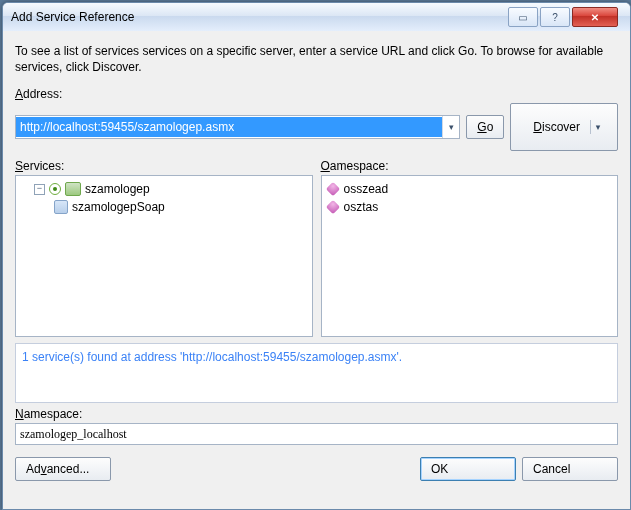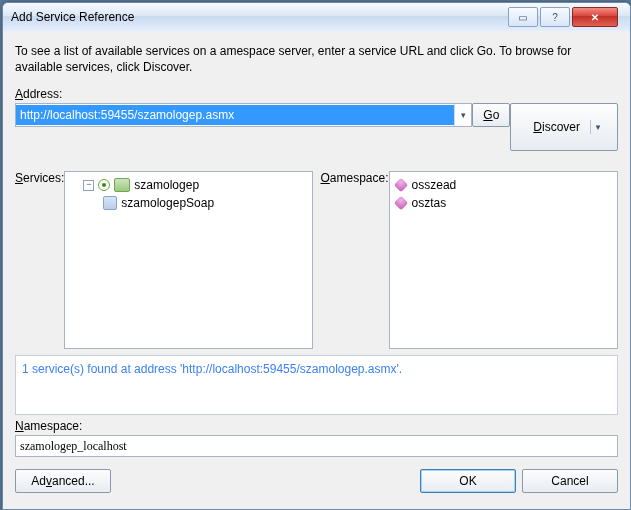--- a/index.html
+++ b/index.html
@@ -6,63 +6,63 @@
 body{font-family:"Segoe UI",Tahoma,sans-serif;font-size:12px;color:#000}
 .window{position:relative;width:627px;height:506px;margin:2px;background:#f0f0f0;border:1px solid #6b8aab;box-shadow:0 0 4px rgba(0,0,0,.4);border-radius:6px 6px 0 0;overflow:hidden}
 .titlebar{height:28px;background:linear-gradient(#f7fbff,#dce7f5 45%,#c9d9ee 46%,#e4eefc);display:flex;align-items:center;padding:0 12px 0 8px;border-bottom:1px solid #9fb6d4}
 .titlebar .title{flex:1;font-size:12px}
 .tbtn{width:28px;height:18px;margin-left:2px;border:1px solid #8aa3c4;border-radius:2px;background:linear-gradient(#f8fbff,#d9e6f7);display:flex;align-items:center;justify-content:center;font-size:10px;color:#3b506b}
 .tbtn.close{width:44px;background:linear-gradient(#f08d82,#d9443a 45%,#c13026 46%,#e36054);border-color:#8a2a22;color:#fff;font-weight:bold}
 .client{position:absolute;top:28px;left:0;right:0;bottom:0;padding:12px 12px 10px 12px;background:#f0f0f0}
 .intro{font-size:12px;line-height:1.35;margin-bottom:12px}
 .seclabel{font-size:12px;margin-bottom:2px}
 .underline{text-decoration:underline}
-.row{display:flex;align-items:flex-start;margin-bottom:20px}
+.row{display:flex;gap:6px;align-items:center;margin-bottom:8px}
 .combo{flex:1;height:22px;border:1px solid #a6b4c6;background:#fff;display:flex;align-items:center;position:relative}
 .combo .val{flex:1;padding:0 4px;background:#3399ff;color:#fff;height:20px;line-height:20px}
 .combo .drop{width:16px;height:100%;display:flex;align-items:center;justify-content:center;color:#3b506b;border-left:1px solid #d0d8e4}
 .btn{height:22px;border:1px solid #8a98ab;border-radius:2px;background:linear-gradient(#fdfdfd,#e8ecf1);padding:0 10px;font-size:12px;display:inline-flex;align-items:center;cursor:default}
 .btn.split{display:inline-flex;padding:12px}
 .btn.split .lbl{padding:0 10px;border-right:1px solid #b8c2d0}
 .btn.split .caret{width:14px;display:flex;align-items:center;justify-content:center;color:#3b506b}
 .btn.default{border-color:#3c7fb1;box-shadow:0 0 0 1px #a5d3ff inset}
 .cols{display:flex;gap:8px;height:178px;margin-bottom:6px}
-.panel{flex:1;display:flex;flex-direction:row}
+.panel{flex:1;display:flex;flex-direction:column}
 .panel .lbl{font-size:12px;margin-bottom:2px}
 .listbox{flex:1;border:1px solid #a6b4c6;background:#fff;padding:4px;overflow:auto}
 .node{display:flex;align-items:center;height:18px;gap:4px}
 .node.indent1{padding-left:14px}
 .node.indent2{padding-left:34px}
 .twisty{width:9px;height:9px;border:1px solid #8fa2b7;display:inline-block;font-size:9px;line-height:7px;text-align:center;color:#4b607a;background:#fff}
 .radio{width:10px;height:10px;border:1px solid #6fae3e;border-radius:50%;display:inline-flex;align-items:center;justify-content:center}
 .radio .dot{width:4px;height:4px;border-radius:50%;background:#3f8a16}
 .svcicon{width:14px;height:12px;background:linear-gradient(#cfe3c4,#9cc97f);border:1px solid #6fa74d;border-radius:2px}
 .soapicon{width:12px;height:12px;background:linear-gradient(#d7e6f8,#b8cfea);border:1px solid #85a4c9;border-radius:2px;position:relative}
 .opicon{width:10px;height:10px;background:radial-gradient(circle at 30% 30%,#f2b5e6,#c256b3);border-radius:2px;transform:rotate(45deg);margin:0 2px}
 .status{border:1px solid #c5cede;background:#fff;padding:6px 6px;height:46px;font-size:12px;color:#3b82f6;margin-bottom:4px}
 .nsinput{width:100%;height:22px;border:1px solid #a6b4c6;background:#fff;padding:0 4px;box-sizing:border-box;font-size:12px;font-family:Liberation Serif, serif}
 .footer{display:flex;margin-top:12px}
 .footer .spacer{flex:1}
-.footer .btn{min-width:74px;justify-content:center}
+.footer .btn{min-width:74px;justify-content:flex-start}
 .footer .btn+.btn{margin-left:6px}
 .caret-sym{font-size:9px}
 </style>
 </head>
 <body>
 
 <div class="window">
   <div class="titlebar">
     <span class="title">Add Service Reference</span>
     <div class="tbtn">▭</div>
     <div class="tbtn">?</div>
     <div class="tbtn close">✕</div>
   </div>
 
   <div class="client">
-    <div class="intro">To see a list of available services on a amespace server, enter a service URL and click Go. To browse for available services, click Discover.</div>
+    <div class="intro">To see a list of services services on a specific server, enter a service URL and click Go. To browse for available services, click Discover.</div>
 
     <div class="seclabel"><span class="underline">A</span><span>ddress:</span></div>
     <div class="row">
       <div class="combo">
         <div class="val">http://localhost:59455/szamologep.asmx</div>
         <div class="drop">
             <span class="caret-sym">▾</span>
           </div>
       </div>
       <div class="btn">

